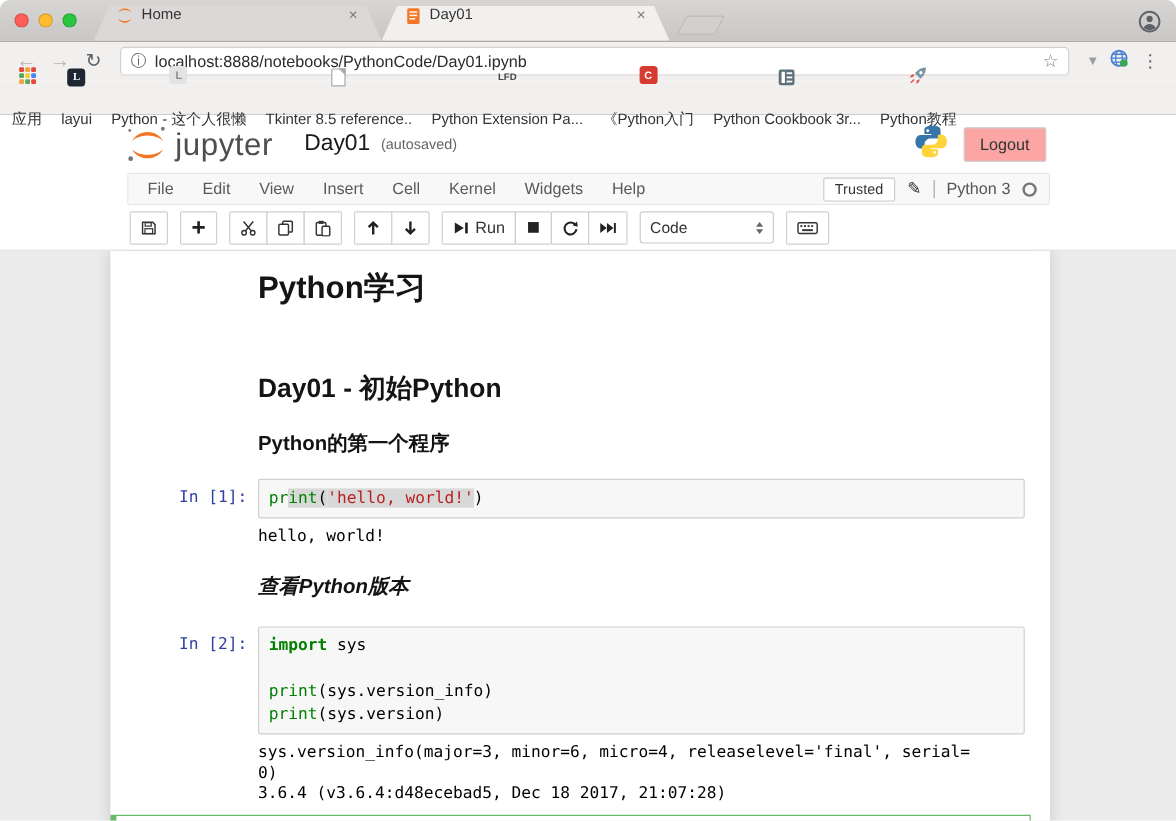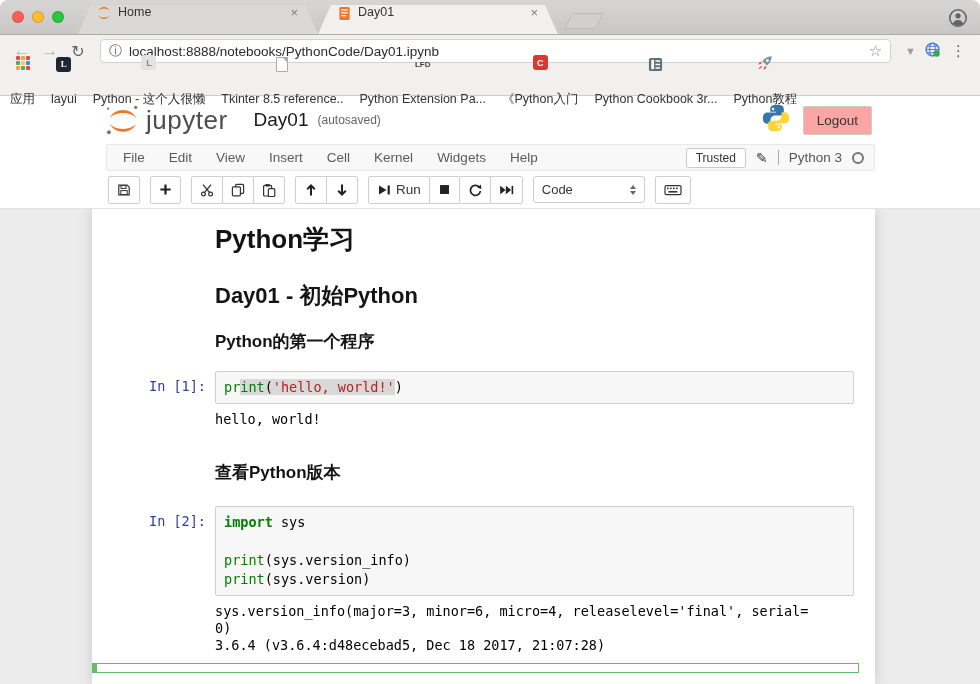--- a/index.html
+++ b/index.html
@@ -104,24 +104,24 @@
   .cm-line { white-space:pre; min-height:19px; }
   .tok-kw { color:#008000; font-weight:bold; }
   .tok-bi { color:#008000; }
   .tok-st { color:#ba2121; }
   .tok-pl { color:#000; }
   .hl { background:#d8d8d8; }
   .output { margin-top:5px; padding-top:2px; font-family:"DejaVu Sans Mono","Liberation Mono",monospace;
             font-size:13.5px; line-height:17px; color:#000; }
   .out-line { white-space:pre; }
   .md h1 { font-size:26px; line-height:30px; color:#141414; font-weight:bold; }
-  .md h2 { font-size:22px; line-height:27px; color:#141414; font-weight:bold; }
+  .md h2 { font-size:22px; line-height:27px; color:#141414; font-weight:bold;margin-top:28px; }
   .md h3 { font-size:17px; line-height:22px; color:#141414; font-weight:bold; }
   .mt-h1 { margin-top:2px; } .mt-h2 { margin-top:18px; } .mt-h3a { margin-top:12px; }
-  .mt-c1 { margin-top:8px; } .mt-h3b { margin-top:24px; } .mt-c2 { margin-top:12px; }
+  .mt-c1 { margin-top:8px; } .mt-h3b { margin-top:12px;font-style:italic; } .mt-c2 { margin-top:12px; }
   .mt-edit { margin-top:4px; }
 </style>
 </head>
 <body>
 
 <div class="window">
 
   <div class="tabstrip">
     <div class="traffic">
       <span class="tl tl-red"></span>

